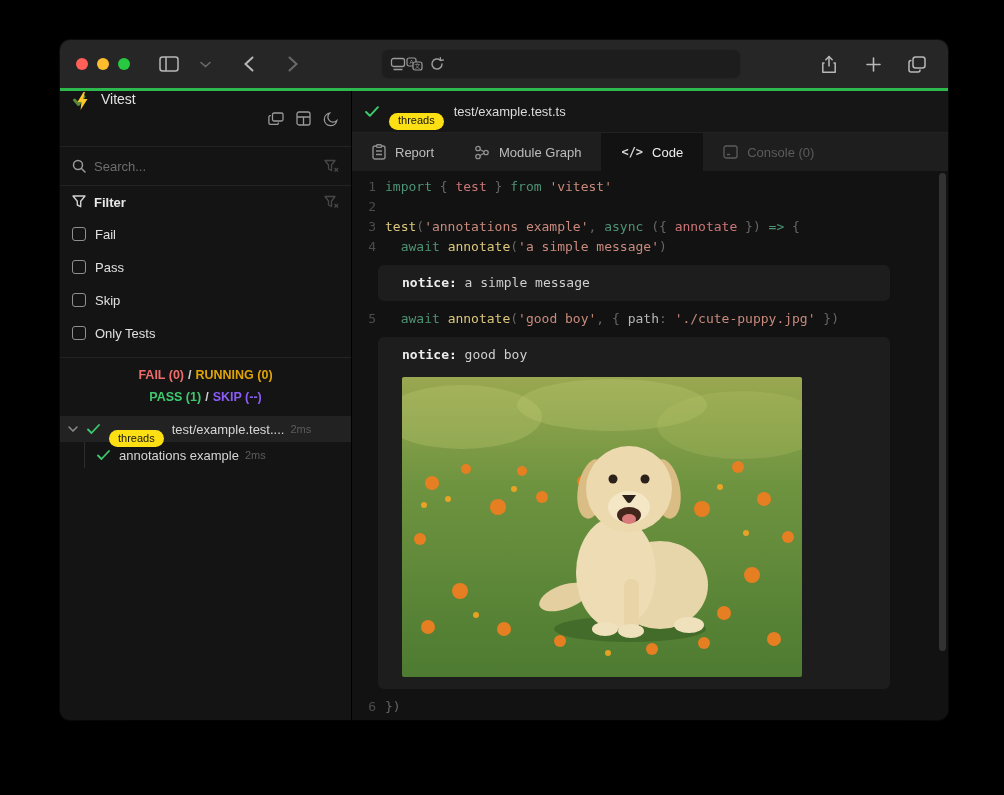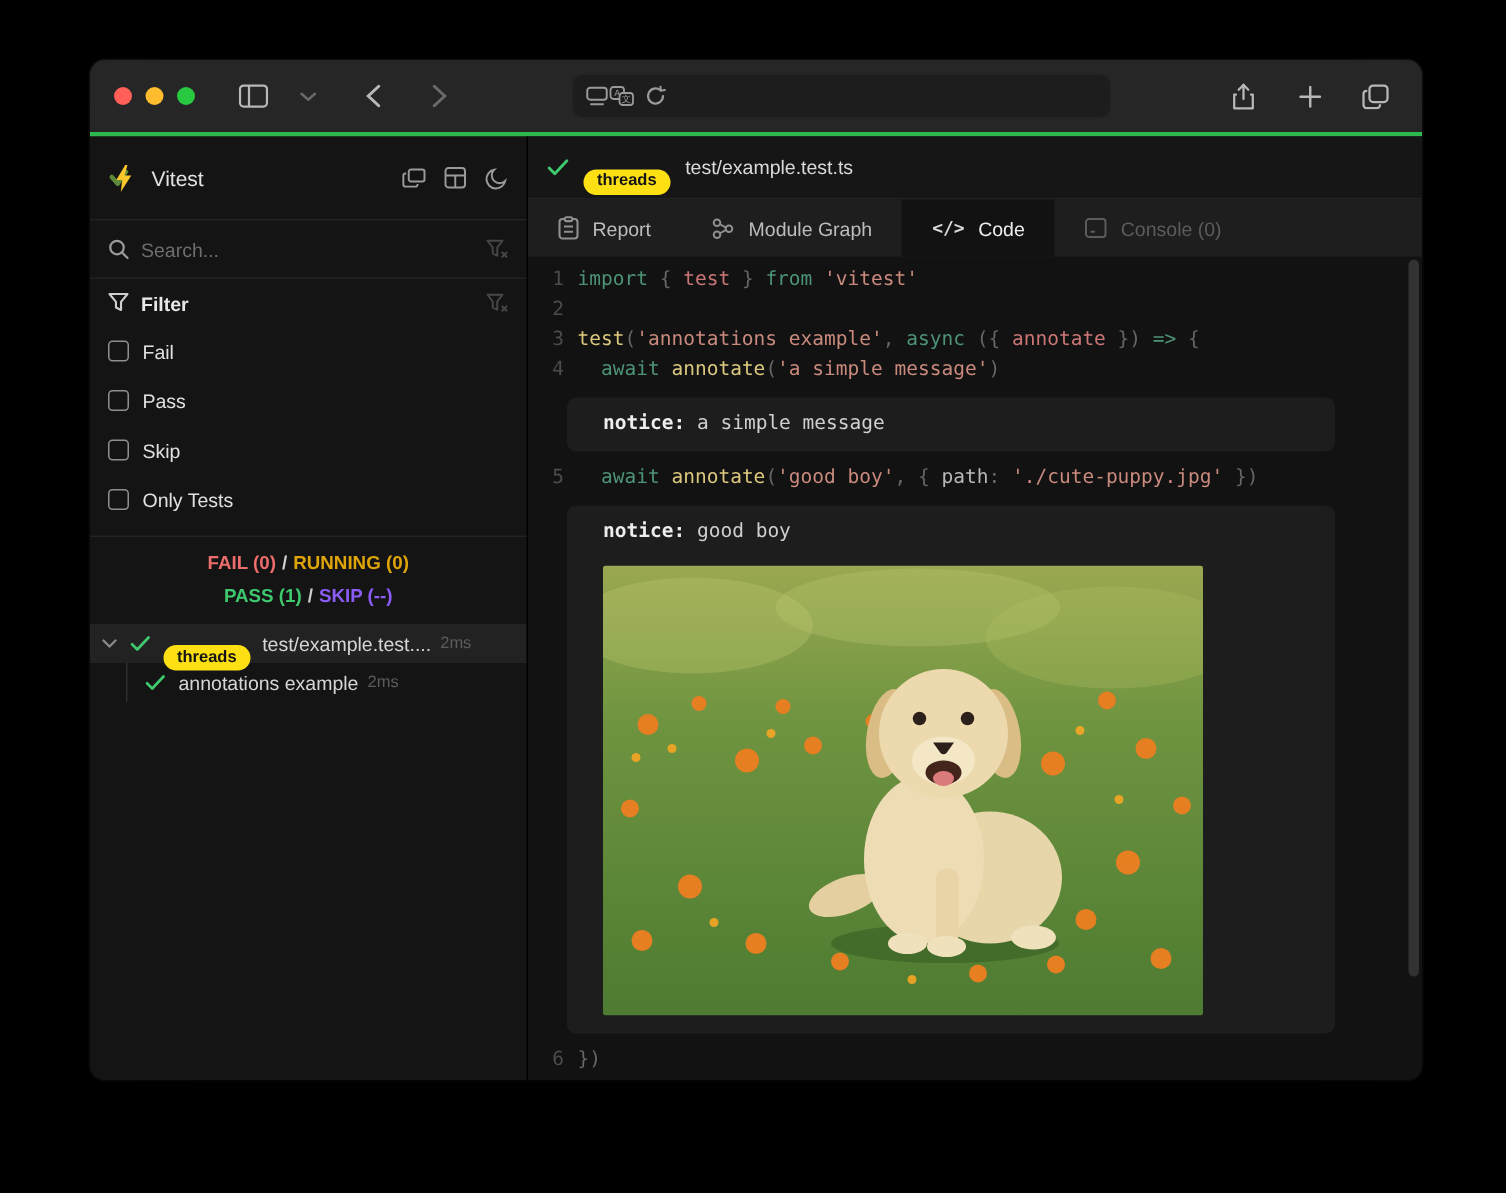--- a/index.html
+++ b/index.html
@@ -26,21 +26,21 @@
 
   
   .progress { height:3px; flex:none; }
 
   
   .content { flex:1; display:flex; min-height:0; }
   .sidebar { width:292px; flex:none; background:#141414; border-right:1px solid #000; display:flex; flex-direction:column; }
   .main { flex:1; min-width:0; background:#121212; display:flex; flex-direction:column; position:relative; }
 
   
-  .sb-header { height:56px; flex:none; display:flex; align-items:center; padding:0 12px; border-bottom:1px solid #232323; }
+  .sb-header { height:56px; flex:none; display:flex; padding:0 12px; border-bottom:1px solid #232323; }
   .sb-header .brand { font-size:14px; font-weight:500; color:#e2e2e2; margin-left:9px; }
   .sb-hicons { margin-left:auto; display:flex; gap:12px; color:#9a9a9a; align-items:center; }
   .sb-search { height:39px; flex:none; display:flex; align-items:center; padding:0 12px; border-bottom:1px solid #232323; gap:8px; }
   .sb-search input { flex:1; background:transparent; border:none; outline:none; color:#d0d0d0; font-size:13px; font-family:Liberation Sans, sans-serif; }
   .sb-search input::placeholder { color:#6e6e6e; }
   .icon-dim { opacity:.38; }
 
   .filter-sec { flex:none; padding:9px 12px 12px; border-bottom:1px solid #232323; }
   .filter-title { display:flex; align-items:flex-start; gap:8px; color:#e8e8e8; font-size:13px; font-weight:700; height:20px; }
   .filter-grid { display:grid; grid-template-columns:1fr; row-gap:9px; margin-top:7px; }
@@ -51,21 +51,21 @@
   .summary .sep { color:#cfcfcf; padding:0 4px; }
 
   .tree { flex:1; margin-top:4px; overflow:hidden; }
   .trow { height:26px; display:flex; align-items:center; padding:0 8px; font-size:13px; color:#d6d6d6; }
   .trow.selected { background:#222222; }
   .trow .dur { font-size:11px; color:#5c5c5c; margin-left:6px; flex:none; }
   .tname { white-space:nowrap; overflow:hidden; }
   .child-wrap { margin-left:24px; border-left:1px solid #2d2d2d; }
   .child-wrap .trow { padding-left:12px; }
 
-  .badge { background:#fde014; color:#141414; font-size:11px; font-weight:700; padding:2.5px 9px 3.5px; border-radius:999px; line-height:1; flex:none;margin-top:19px; }
+  .badge { background:#fde014; color:#141414; font-size:11px; font-weight:400; padding:2.5px 9px 3.5px; border-radius:999px; line-height:1; flex:none;margin-top:19px; }
 
   
   .file-header { height:42px; flex:none; display:flex; align-items:center; gap:10px; padding:0 13px; background:#161616; border-bottom:1px solid #222; font-size:13px; color:#dadada; }
   .tabs { height:38px; flex:none; display:flex; background:#1e1e1e; }
   .tab { display:flex; align-items:center; gap:9px; padding:0 20px; font-size:13px; color:#bdbdbd; cursor:default; }
   .tab .ticon { color:#8f8f8f; display:flex; align-items:center; }
   .tab.active { background:#121212; color:#ededed; }
   .tab.active .ticon { color:#d8d8d8; font-weight:600; }
   .tab.disabled, .tab.disabled .ticon { color:#5c5c5c; }
   .code-glyph { font-family:"DejaVu Sans Mono",monospace; font-size:12px; }

